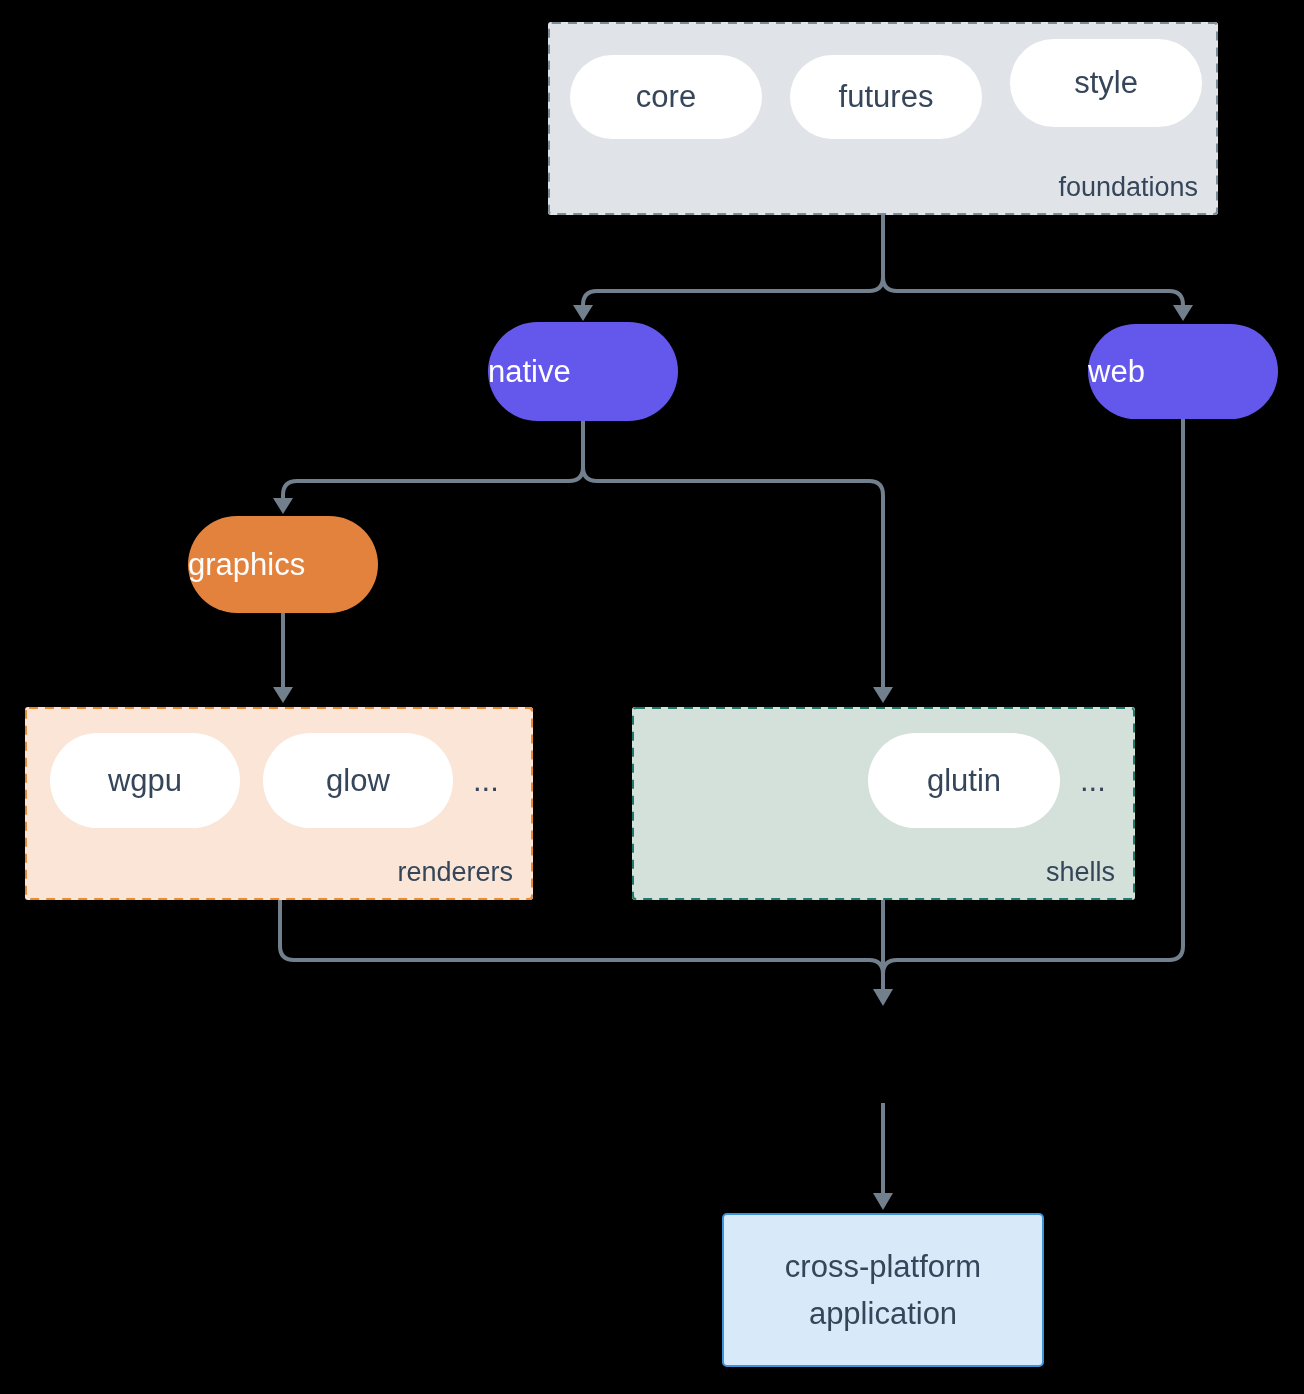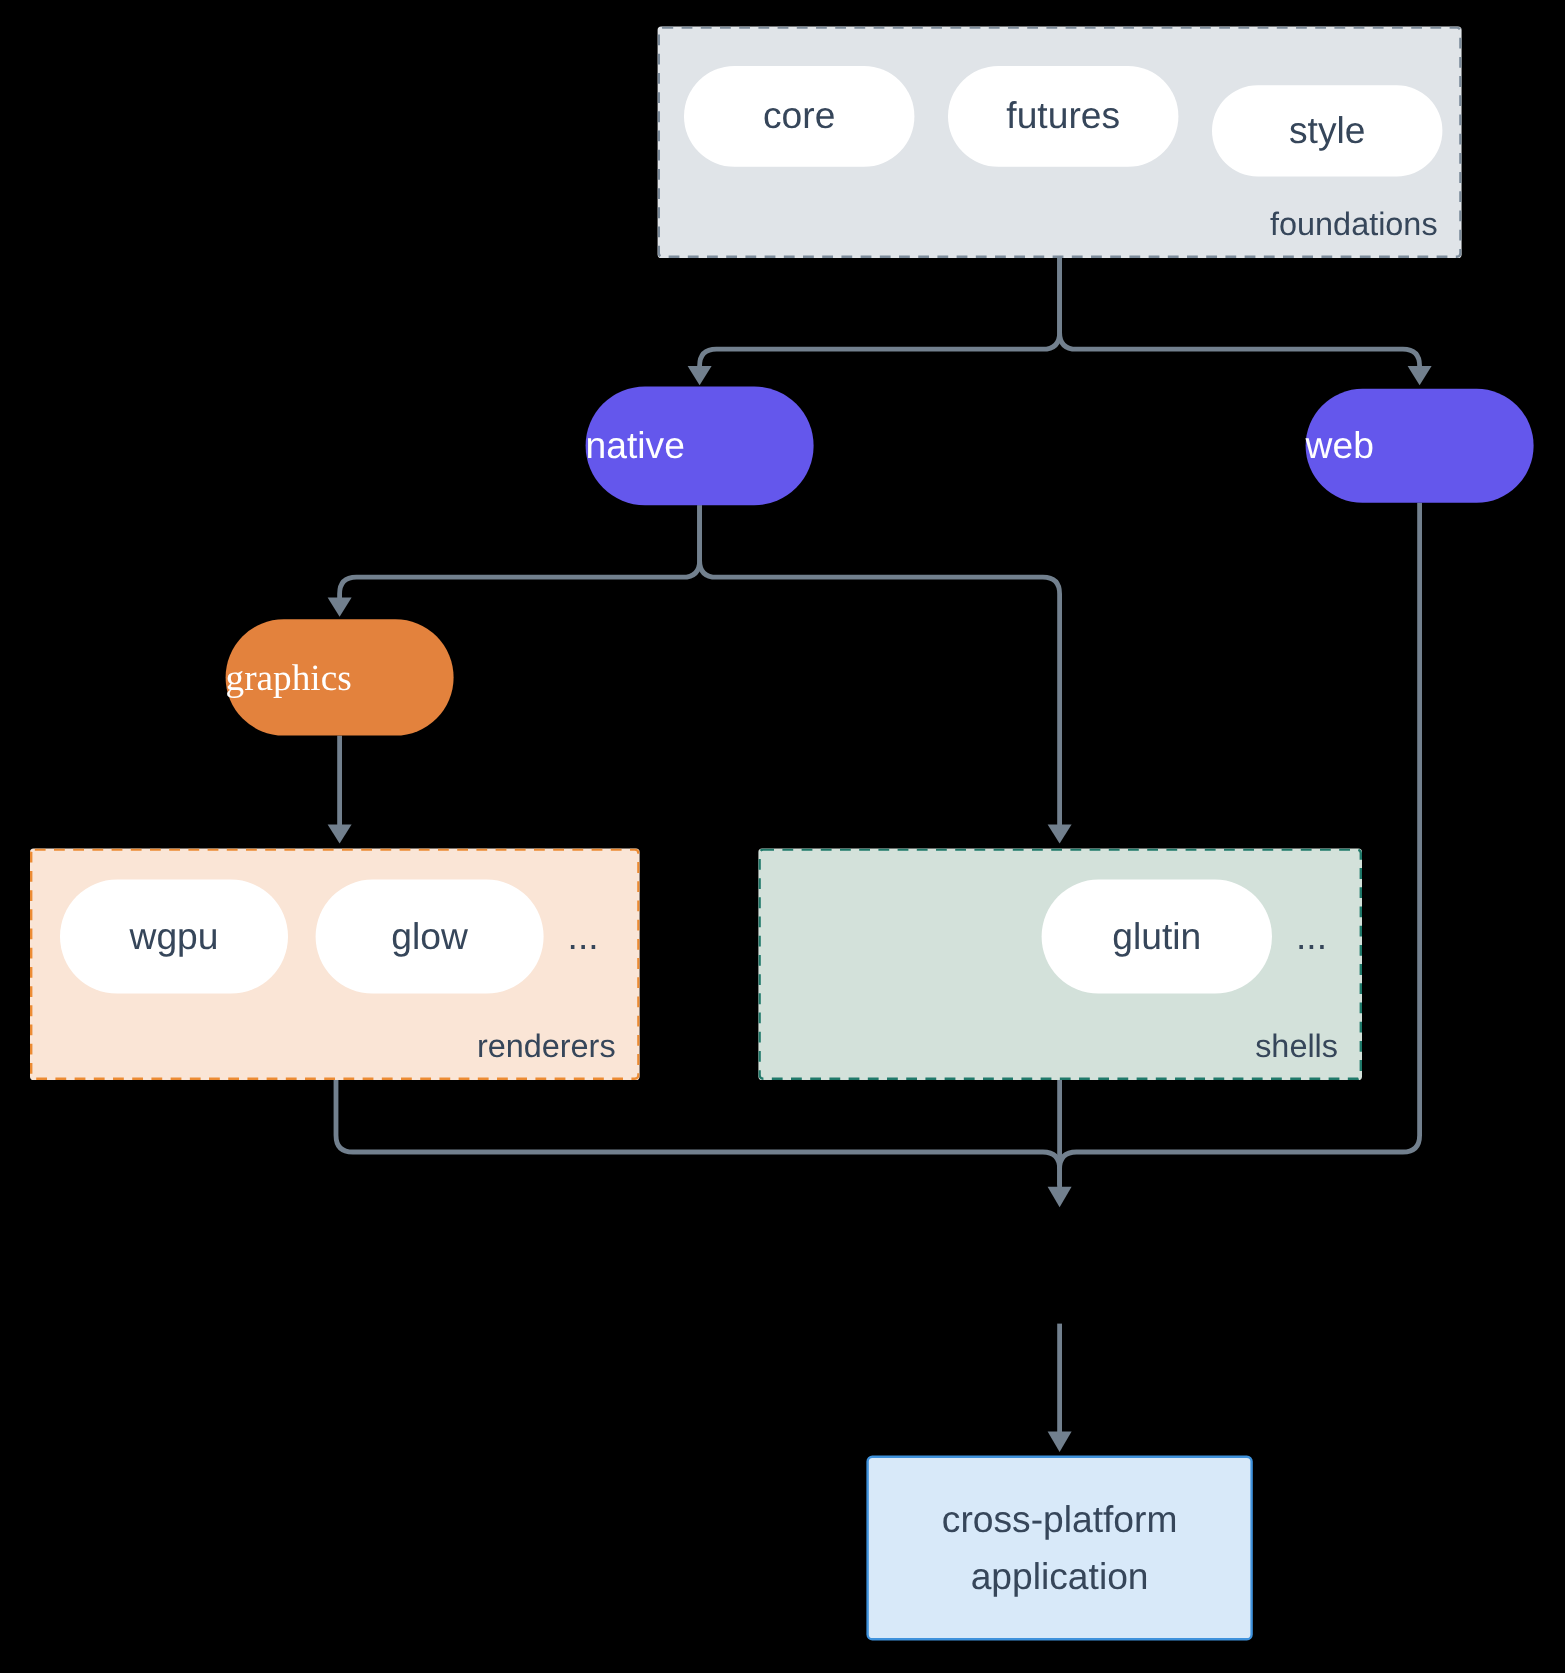--- a/index.html
+++ b/index.html
@@ -56,25 +56,25 @@
     font-size: 31px;
     color: #36465a;
   }
 
   #group-foundations { left: 548px; top: 22px;  width: 670px; height: 193px; background: #e0e4e8; }
   #group-renderers   { left: 25px;  top: 707px; width: 508px; height: 193px; background: #fae5d6; }
   #group-shells      { left: 632px; top: 707px; width: 503px; height: 193px; background: #d3e1da; }
 
   #pill-core    { left: 22px;  top: 33px; width: 192px; height: 84px; justify-content: center; }
   #pill-futures { left: 242px; top: 33px; width: 192px; height: 84px; }
-  #pill-style   { left: 462px; top: 49px; width: 192px; height: 76px; }
+  #pill-style   { left: 462px; top: 17px; width: 192px; height: 88px; }
 
   #node-native   { left: 488px;  top: 322px;  width: 190px; height: 99px; }
   #node-web      { left: 1088px; top: 324px;  width: 190px; height: 95px; }
-  #node-graphics { left: 188px;  top: 516px;  width: 190px; height: 97px; font-family: Liberation Serif, serif; }
+  #node-graphics { left: 188px;  top: 516px;  width: 190px; height: 97px; }
   #node-iced     { left: 788px;  top: 1010px; width: 190px; height: 93px; }
 
   #pill-wgpu   { left: 25px;  top: 26px; width: 190px; height: 95px; }
   #pill-glow   { left: 238px; top: 26px; width: 190px; height: 95px; }
   #renderers-ellipsis { left: 448px; top: 56px; }
 
   #pill-winit  { left: 23px;  top: 26px; width: 190px; height: 95px; }
   #pill-glutin { left: 236px; top: 26px; width: 192px; height: 95px; }
   #shells-ellipsis { left: 448px; top: 56px; }
 

